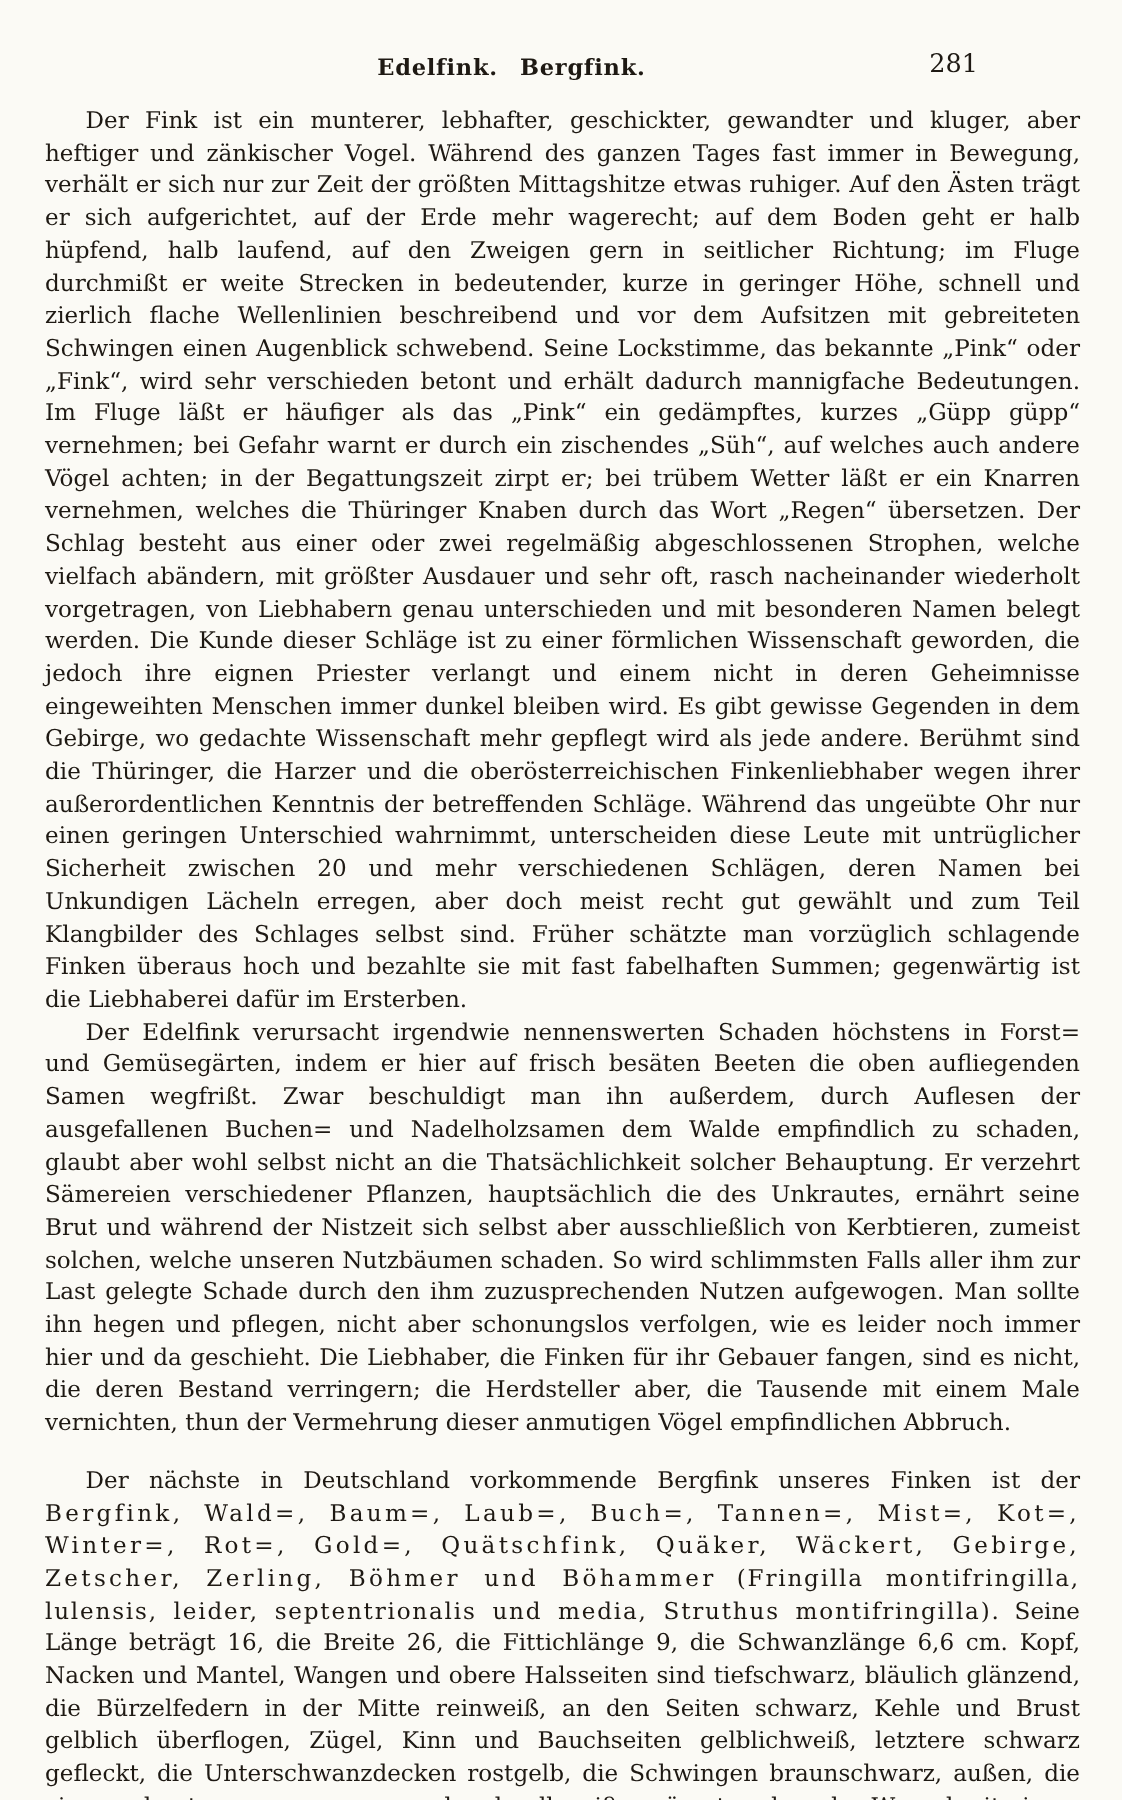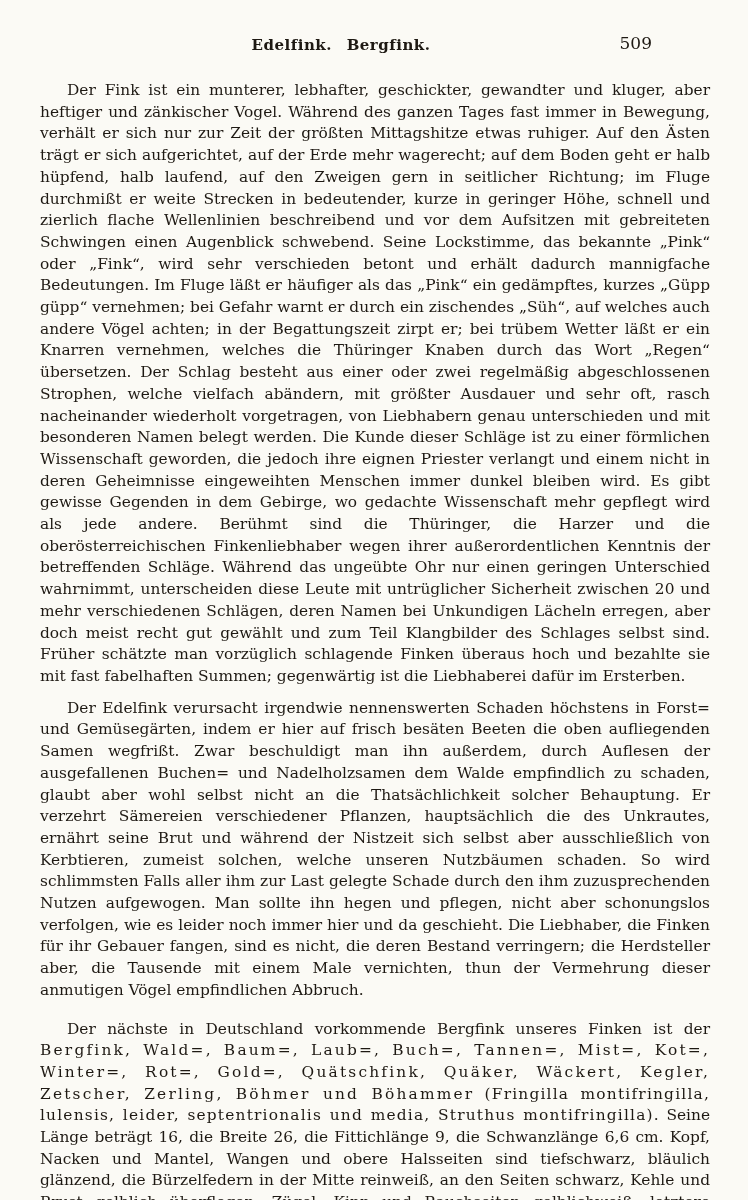--- a/index.html
+++ b/index.html
@@ -44,49 +44,49 @@
     top: 70px;
     left: 30px;
     width: 690px;
     text-align: justify;
     font-size: 15.4px;
     line-height: 21.7px;
     hyphens: auto;
     -webkit-hyphens: auto;
   }
   p.para {
-    margin: 10px;
+    margin: 0;
     padding: 0;
     text-indent: 27px;
   }
   p.new-section {
     margin-top: 17px;
   }
   .emph {
     letter-spacing: 2.2px;
   }
   .latin {
     letter-spacing: 1.2px;
   }
 </style>
 </head>
 <body>
 
 <div class="page">
 
   <div class="header">
     <div class="running-title">Edelfink. Bergfink.</div>
-    <div class="page-number">509</div>
+    <div class="page-number">281</div>
   </div>
 
   <div class="body-text">
 
     <p class="para">Der Fink ist ein munterer, lebhafter, geschickter, gewandter und kluger, aber heftiger und zänkischer Vogel. Während des ganzen Tages fast immer in Bewegung, verhält er sich nur zur Zeit der größten Mittagshitze etwas ruhiger. Auf den Ästen trägt er sich aufgerichtet, auf der Erde mehr wagerecht; auf dem Boden geht er halb hüpfend, halb laufend, auf den Zweigen gern in seitlicher Richtung; im Fluge durchmißt er weite Strecken in bedeutender, kurze in geringer Höhe, schnell und zierlich flache Wellenlinien beschreibend und vor dem Aufsitzen mit gebreiteten Schwingen einen Augenblick schwebend. Seine Lockstimme, das bekannte „Pink“ oder „Fink“, wird sehr verschieden betont und erhält dadurch mannigfache Bedeutungen. Im Fluge läßt er häufiger als das „Pink“ ein gedämpftes, kurzes „Güpp güpp“ vernehmen; bei Gefahr warnt er durch ein zischendes „Süh“, auf welches auch andere Vögel achten; in der Begattungszeit zirpt er; bei trübem Wetter läßt er ein Knarren vernehmen, welches die Thüringer Knaben durch das Wort „Regen“ übersetzen. Der Schlag besteht aus einer oder zwei regelmäßig abgeschlossenen Strophen, welche vielfach abändern, mit größter Ausdauer und sehr oft, rasch nacheinander wiederholt vorgetragen, von Liebhabern genau unterschieden und mit besonderen Namen belegt werden. Die Kunde dieser Schläge ist zu einer förmlichen Wissenschaft geworden, die jedoch ihre eignen Priester verlangt und einem nicht in deren Geheimnisse eingeweihten Menschen immer dunkel bleiben wird. Es gibt gewisse Gegenden in dem Gebirge, wo gedachte Wissenschaft mehr gepflegt wird als jede andere. Berühmt sind die Thüringer, die Harzer und die oberösterreichischen Finkenliebhaber wegen ihrer außerordentlichen Kenntnis der betreffenden Schläge. Während das ungeübte Ohr nur einen geringen Unterschied wahrnimmt, unterscheiden diese Leute mit untrüglicher Sicherheit zwischen 20 und mehr verschiedenen Schlägen, deren Namen bei Unkundigen Lächeln erregen, aber doch meist recht gut gewählt und zum Teil Klangbilder des Schlages selbst sind. Früher schätzte man vorzüglich schlagende Finken überaus hoch und bezahlte sie mit fast fabelhaften Summen; gegenwärtig ist die Liebhaberei dafür im Ersterben.</p>
 
     <p class="para">Der Edelfink verursacht irgendwie nennenswerten Schaden höchstens in Forst= und Gemüsegärten, indem er hier auf frisch besäten Beeten die oben aufliegenden Samen wegfrißt. Zwar beschuldigt man ihn außerdem, durch Auflesen der ausgefallenen Buchen= und Nadelholzsamen dem Walde empfindlich zu schaden, glaubt aber wohl selbst nicht an die Thatsächlichkeit solcher Behauptung. Er verzehrt Sämereien verschiedener Pflanzen, hauptsächlich die des Unkrautes, ernährt seine Brut und während der Nistzeit sich selbst aber ausschließlich von Kerbtieren, zumeist solchen, welche unseren Nutzbäumen schaden. So wird schlimmsten Falls aller ihm zur Last gelegte Schade durch den ihm zuzusprechenden Nutzen aufgewogen. Man sollte ihn hegen und pflegen, nicht aber schonungslos verfolgen, wie es leider noch immer hier und da geschieht. Die Liebhaber, die Finken für ihr Gebauer fangen, sind es nicht, die deren Bestand verringern; die Herdsteller aber, die Tausende mit einem Male vernichten, thun der Vermehrung dieser anmutigen Vögel empfindlichen Abbruch.</p>
 
-    <p class="para new-section"><span>Der nächste in Deutschland vorkommende Bergfink unseres Finken ist der </span><span class="emph">Bergfink, Wald=, Baum=, Laub=, Buch=, Tannen=, Mist=, Kot=, Winter=, Rot=, Gold=, Quätschfink, Quäker, Wäckert, Kegler, Zetscher, Zerling, Böhmer und Böhammer</span>
+    <p class="para new-section"><span>Der nächste in Deutschland vorkommende Bergfink unseres Finken ist der </span><span class="emph">Bergfink, Wald=, Baum=, Laub=, Buch=, Tannen=, Mist=, Kot=, Winter=, Rot=, Gold=, Quätschfink, Quäker, Wäckert, Gebirge, Zetscher, Zerling, Böhmer und Böhammer</span>
       <span class="latin">(Fringilla montifringilla, lulensis, leider, septentrionalis und media, Struthus montifringilla).</span>
       <span>Seine Länge beträgt 16, die Breite 26, die Fittichlänge 9, die Schwanzlänge 6,6 cm. Kopf, Nacken und Mantel, Wangen und obere Halsseiten sind tiefschwarz, bläulich glänzend, die Bürzelfedern in der Mitte reinweiß, an den Seiten schwarz, Kehle und Brust gelblich überflogen, Zügel, Kinn und Bauchseiten gelblichweiß, letztere schwarz gefleckt, die Unterschwanzdecken rostgelb, die Schwingen braunschwarz, außen, die vier vordersten ausgenommen, schmal gelbweiß gesäumt und an der Wurzel mit einem hellweißen</span></p>
 
   </div>
 
 </div>
 
 </body></html>

